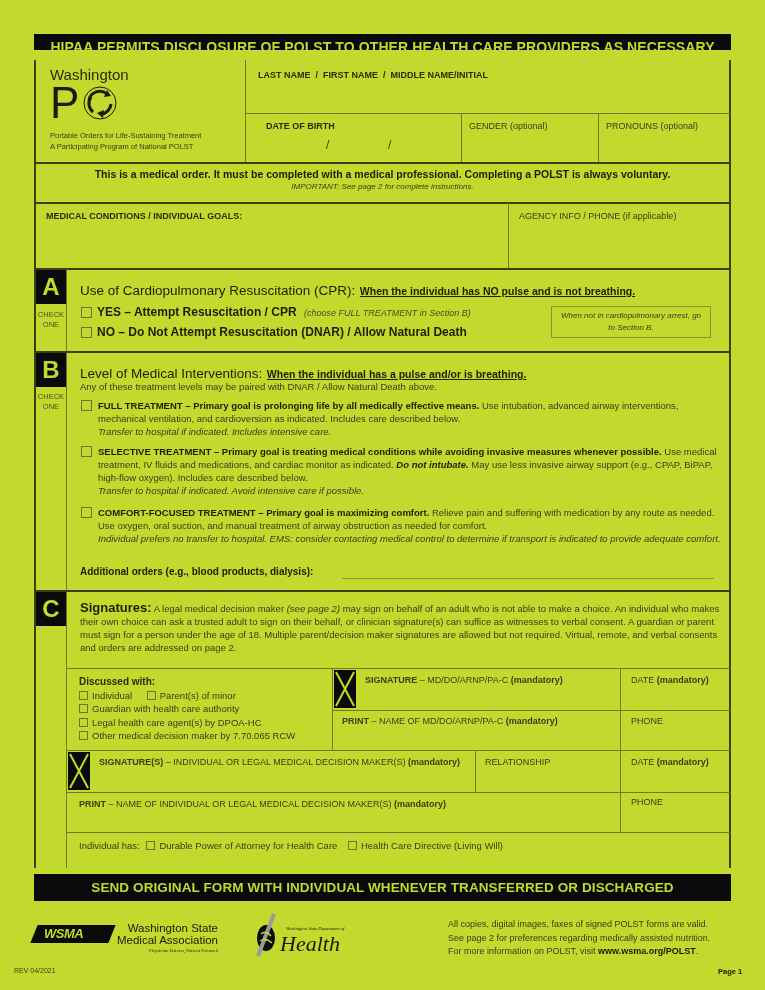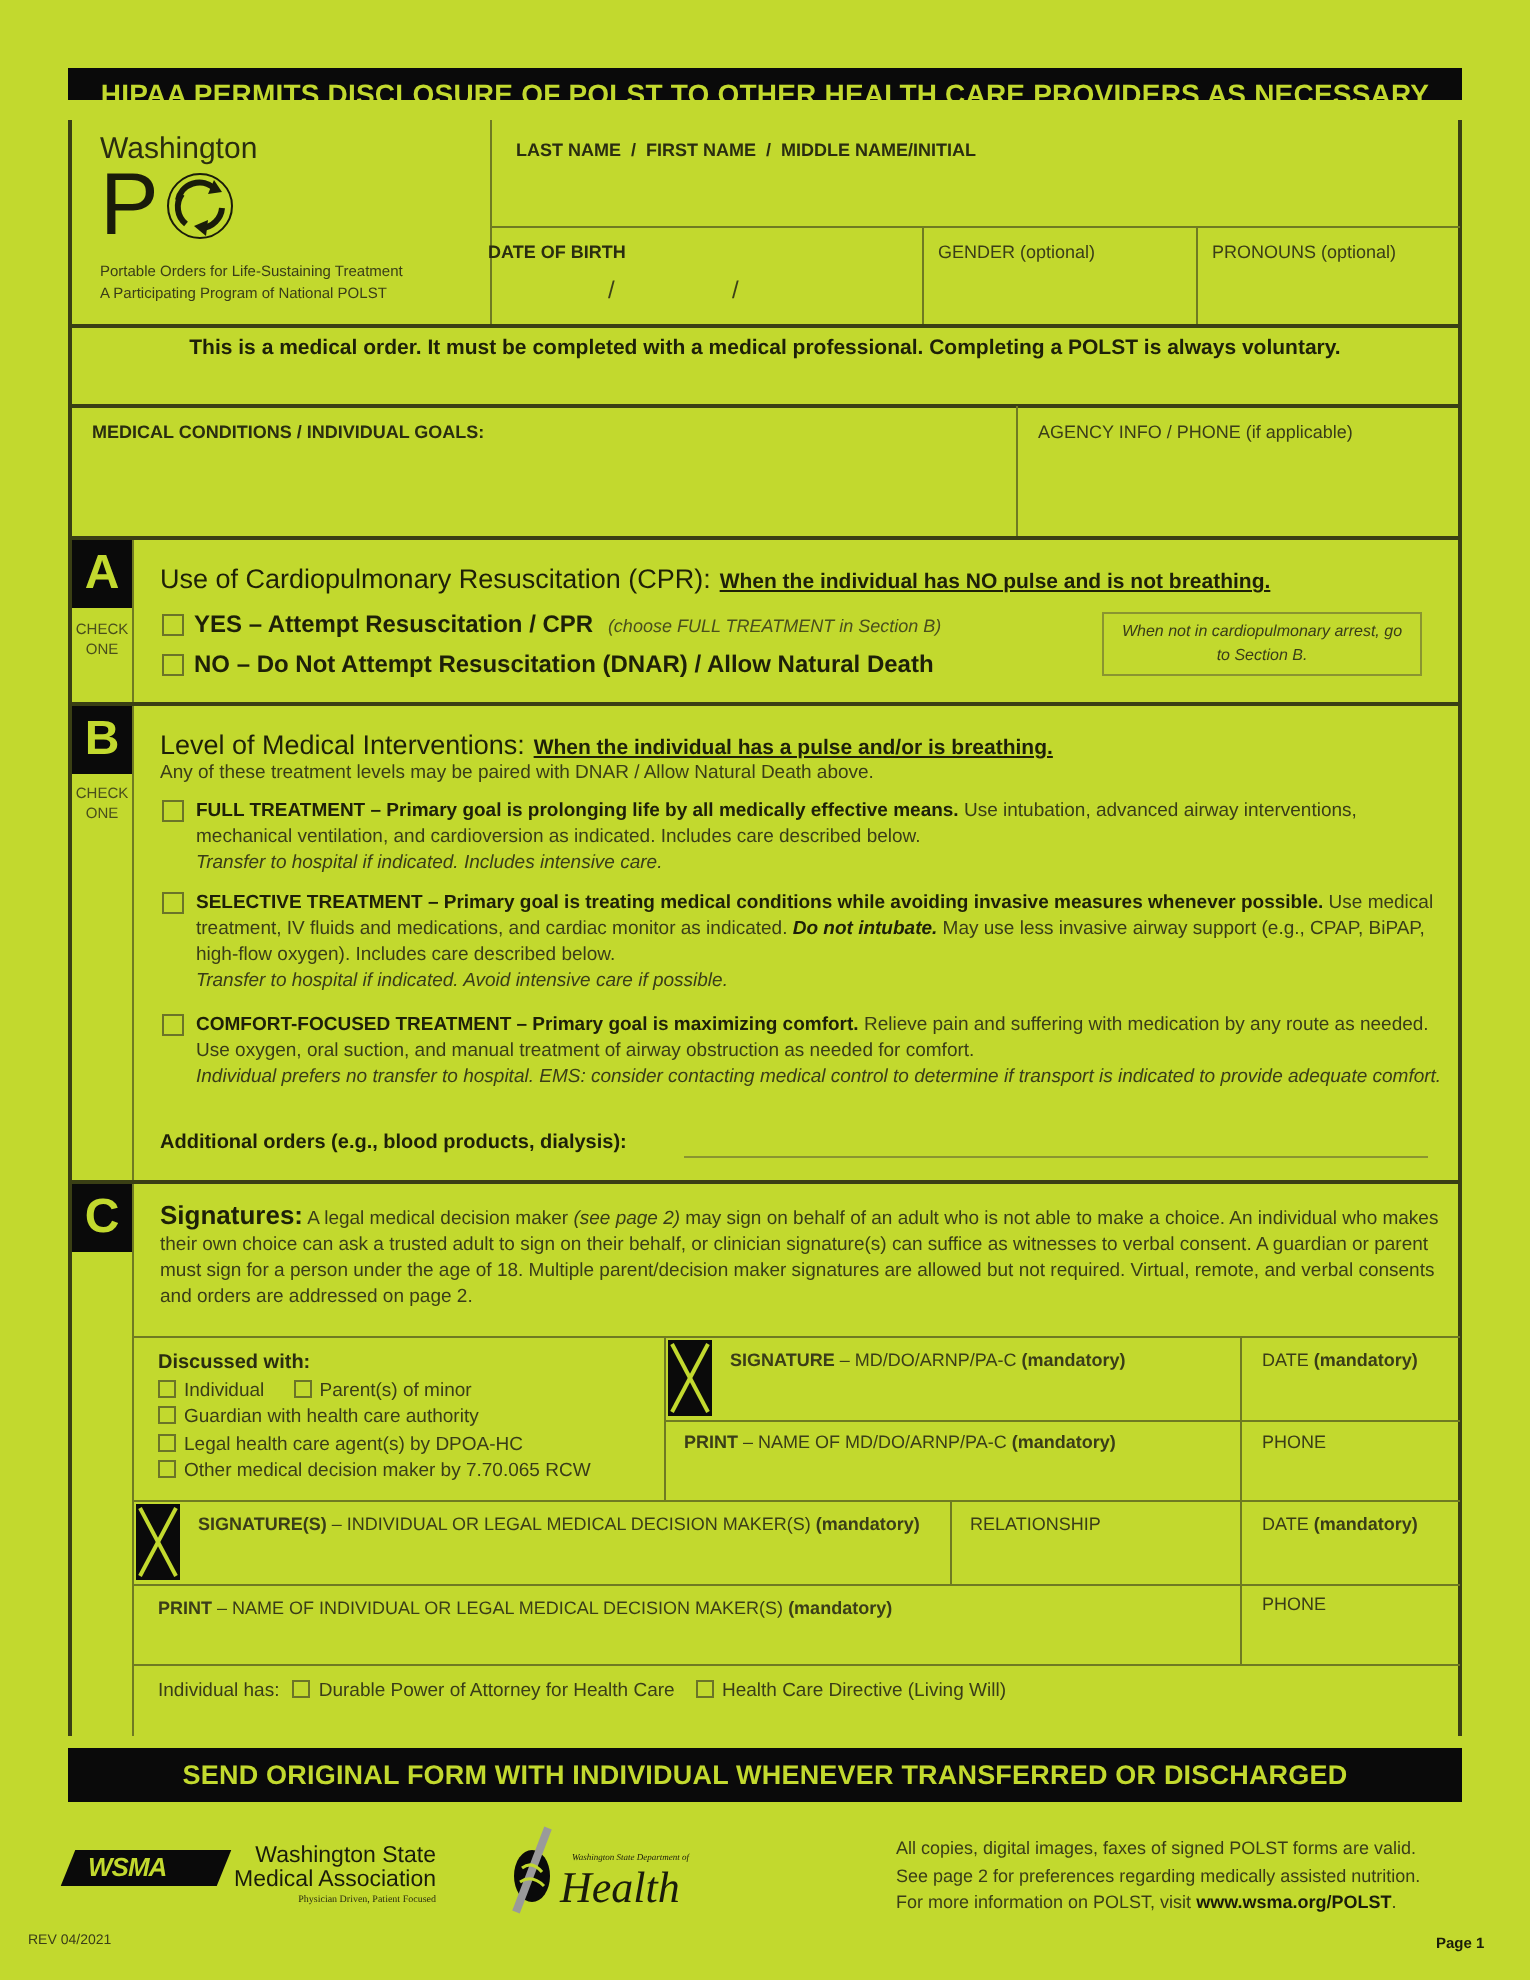--- a/index.html
+++ b/index.html
@@ -48,34 +48,35 @@
 
 <div class="thin" style="left:245px;top:60px;width:1px;height:103px;"></div>
 <div class="thin" style="left:245px;top:113px;width:485px;height:1px;"></div>
 <div class="thin" style="left:461px;top:113px;width:1px;height:50px;"></div>
 <div class="thin" style="left:598px;top:113px;width:1px;height:50px;"></div>
 <div class="ln" style="left:34px;top:162px;width:697px;height:2px;"></div>
 
 <div class="abs lbl" style="left:258px;top:70px;width:460px;height:38px;">
   <span style="white-space:pre;">LAST NAME  /  FIRST NAME  /  MIDDLE NAME/INITIAL</span>
 </div>
-<div class="abs lbl" style="left:244px;top:121px;width:195px;height:38px;">
+<div class="abs lbl" style="left:266px;top:121px;width:195px;height:38px;">
   <span>DATE OF BIRTH</span>
   <span class="muted" style="position:absolute;left:60px;top:17px;font-size:12px;font-weight:normal;">/</span>
   <span class="muted" style="position:absolute;left:122px;top:17px;font-size:12px;font-weight:normal;">/</span>
 </div>
 <div class="abs lbl-n" style="left:469px;top:121px;width:125px;height:38px;">
   <span>GENDER (optional)</span>
 </div>
 <div class="abs lbl-n" style="left:606px;top:121px;width:120px;height:38px;">
   <span>PRONOUNS (optional)</span>
 </div>
 
 <div class="abs" style="left:36px;top:168px;width:693px;text-align:center;">
   <div style="font-size:10.5px;font-weight:bold;color:#1e2008;">This is a medical order. It must be completed with a medical professional. Completing a POLST is always voluntary.</div>
+  <div style="font-size:8px;font-style:italic;color:#3a3d18;margin-top:2px;">IMPORTANT: See page 2 for complete instructions.</div>
 </div>
 <div class="ln" style="left:34px;top:202px;width:697px;height:2px;"></div>
 
 <div class="abs lbl" style="left:46px;top:211px;width:455px;height:55px;">
   <span>MEDICAL CONDITIONS / INDIVIDUAL GOALS:</span>
 </div>
 <div class="thin" style="left:508px;top:203px;width:1px;height:66px;"></div>
 <div class="abs lbl-n" style="left:519px;top:211px;width:205px;height:55px;">
   <span>AGENCY INFO / PHONE (if applicable)</span>
 </div>

